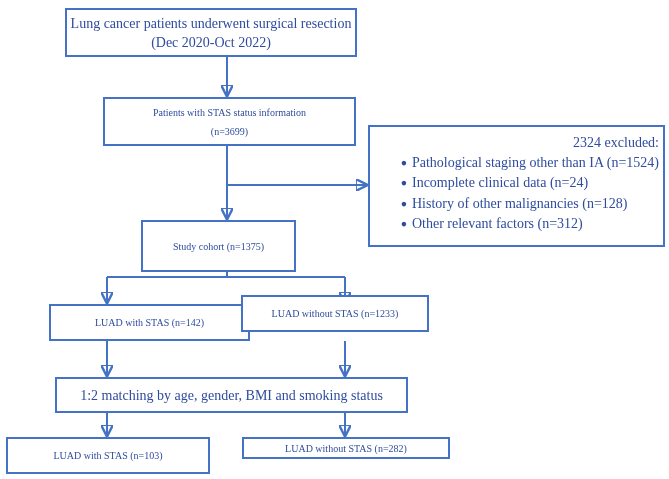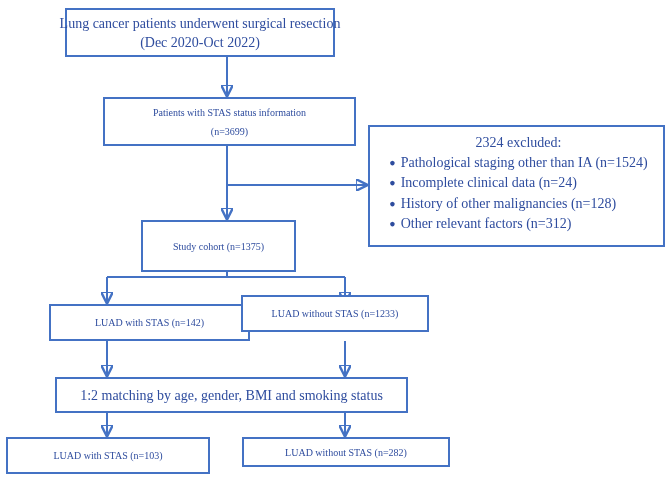--- a/index.html
+++ b/index.html
@@ -20,21 +20,21 @@
     flex-direction:column;
     align-items:center;
     justify-content:center;
     text-align:center;
     font-size:10px;
     line-height:19px;
     white-space:nowrap;
   }
   .box.tight{font-size:14px;}
   .box.left-align{
-    align-items:center;
+    align-items:flex-end;
     text-align:left;
     justify-content:flex-start;
     padding:6px 4px 4px 8px;
     line-height:19.5px;
   }
   .box ul{
     list-style:none;
     margin:0;padding:0;
   }
   .box li::before{
@@ -72,21 +72,21 @@
     <path d="M227,258 V277"></path>
     <path d="M107,277 H345"></path>
     <path d="M107,277 V302.5" marker-end="url(#arrowhead)"></path>
     <path d="M345,277 V302.5" marker-end="url(#arrowhead)"></path>
     <path d="M107,341 V375.5" marker-end="url(#arrowhead)"></path>
     <path d="M345,341 V375.5" marker-end="url(#arrowhead)"></path>
     <path d="M107,413 V435.5" marker-end="url(#arrowhead)"></path>
     <path d="M345,413 V435.5" marker-end="url(#arrowhead)"></path>
   </svg>
 
-  <div class="box tight" style="left:65px;top:8px;width:270px;height:49px;">
+  <div class="box tight" style="left:65px;top:8px;width:292px;height:49px;">
     <span>Lung cancer patients underwent surgical resection</span>
     <span>(Dec 2020-Oct 2022)</span>
   </div>
 
   <div class="box" style="left:103px;top:97px;width:253px;height:49px;">
     <span>Patients with STAS status information</span>
     <span>(n=3699)</span>
   </div>
 
   <div class="box tight left-align" style="left:368px;top:125px;width:297px;height:122px;">
@@ -112,17 +112,17 @@
   </div>
 
   <div class="box tight" style="left:55px;top:377px;width:353px;height:36px;">
     <span>1:2 matching by age, gender, BMI and smoking status</span>
   </div>
 
   <div class="box" style="left:6px;top:437px;width:204px;height:37px;">
     <span>LUAD with STAS (n=103)</span>
   </div>
 
-  <div class="box" style="left:242px;top:437px;width:208px;height:30px;">
+  <div class="box" style="left:242px;top:437px;width:208px;height:22px;">
     <span>LUAD without STAS (n=282)</span>
   </div>
 
 </div>
 
 </body></html>

